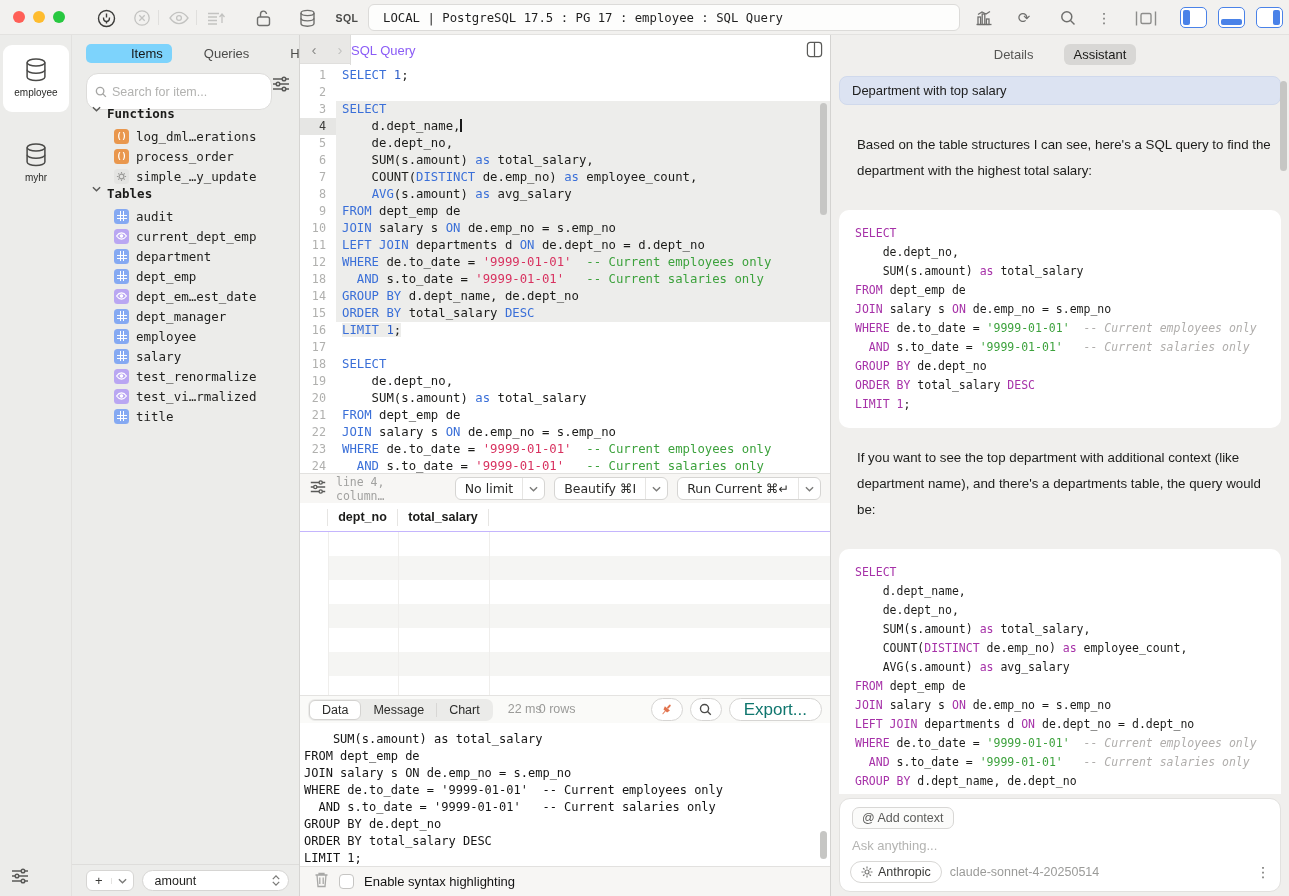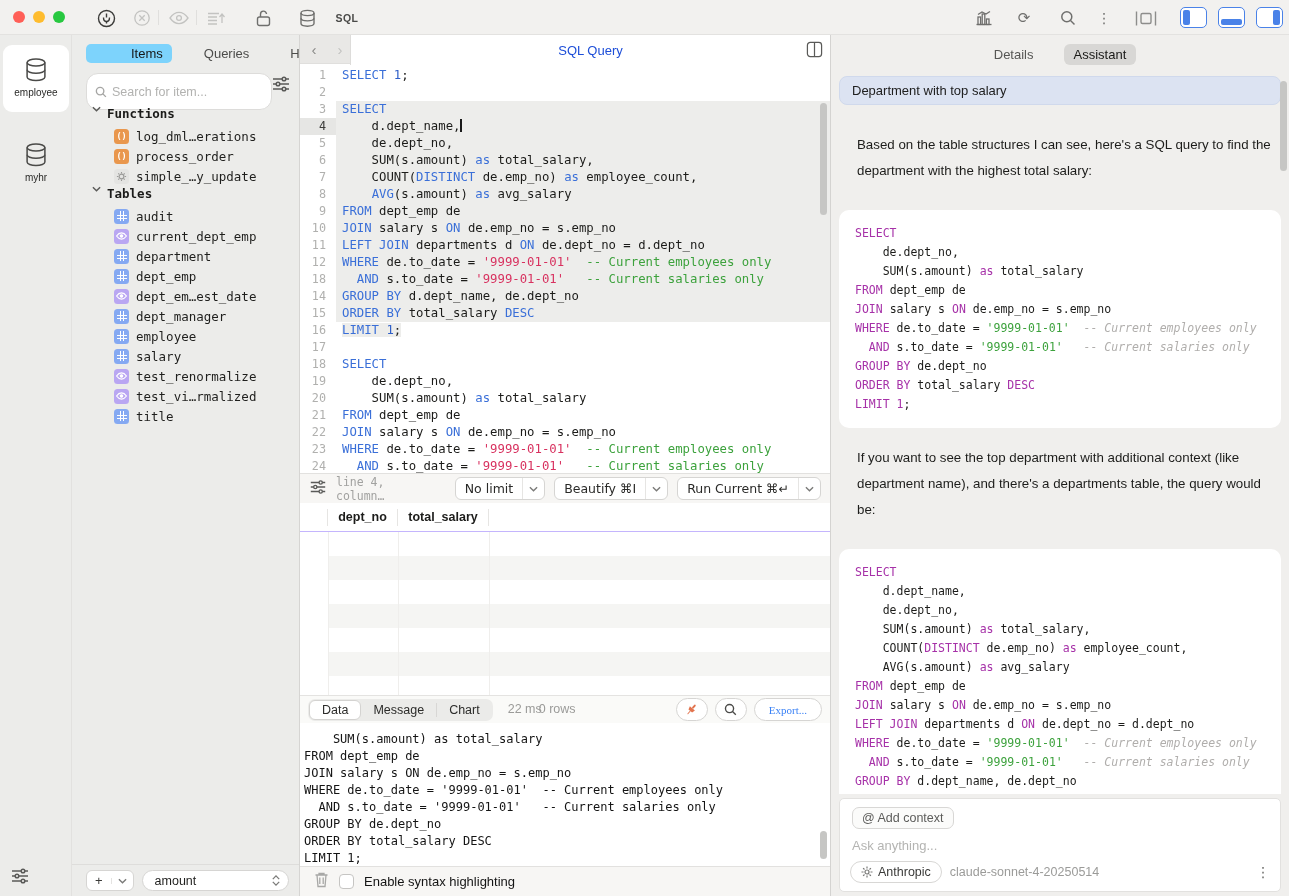--- a/index.html
+++ b/index.html
@@ -60,21 +60,21 @@
   #add-btn .chev { padding:0 6px; border-left:1px solid #e4e3e1; display:flex; align-items:center; }
   #schema-select { margin-left:8px; width:147px; height:21px; background:#fff; border:1px solid #d6d5d3; border-radius:11px;
                    display:flex; align-items:center; padding:0 8px 0 12px; font-size:12.5px; color:#1f1f1d; }
   #schema-select .updown { margin-left:auto; display:flex; flex-direction:column; gap:1px; }
 
   
   #main { position:absolute; left:300px; top:35px; width:530px; height:861px; background:#fff; }
   #tabbar { position:absolute; left:0; top:0; width:530px; height:29px; background:#e9e8e6; border-bottom:1px solid #e0dfdd; }
   .nav-arrow { position:absolute; top:4px; width:20px; height:20px; display:flex; align-items:center; justify-content:center; font-size:15px; color:#90908e; }
   #tab-active { position:absolute; left:50px; top:0; right:0; height:30px; background:#fff; border-left:1px solid #dddcda;
-                display:flex; align-items:center; justify-content:center; font-size:13px; color:#1d4ed8; z-index:2; }
+                display:flex; align-items:center; font-size:13px; color:#8b5cf6; z-index:2; }
   #split-ico { position:absolute; right:7px; top:6px; z-index:3; }
 
   #editor { position:absolute; left:0; top:29px; width:530px; height:409px; background:#fff; overflow:hidden; padding-top:3px; }
   .ed-line { display:flex; height:17px; line-height:17px; font-family:"DejaVu Sans Mono",monospace; font-size:12.3px; white-space:pre; }
   .ed-line .gut { width:36px; text-align:right; padding-right:10px; color:#b0b0ae; font-size:11.8px; flex:0 0 36px; }
   .ed-line .code { flex:1; padding-left:6px; }
   .ed-line.hl .code { background:#ededeb; }
   .ed-line.hlp .codein { background:#ededeb; }
   .ed-line.cur .gut { background:#e6e6e4; color:#3c3c3a; }
   .t-k { color:#3a6fd8; } .t-n { color:#2f5fc8; } .t-s { color:#d8315f; } .t-c { color:#3da23d; } .t-p { color:#1c1c1a; }
@@ -101,21 +101,21 @@
                 display:flex; align-items:center; padding:0 8px; gap:7px; }
   #res-seg { display:flex; align-items:center; background:#ebebe9; border-radius:7px; padding:1px; height:22px; }
   .seg { padding:2px 12px; font-size:12.5px; color:#2c2c2a; border-radius:6px; }
   .seg.sel { background:#fff; border:1px solid #d4d3d1; }
   .seg-div { width:1px; height:14px; background:#d8d7d5; }
   #res-meta { position:relative; width:88px; height:16px; margin-left:8px; }
   #res-meta span { position:absolute; top:0; font-size:12.5px; color:#9b9b99; white-space:nowrap; }
   #res-duration { left:0; } #res-rows { left:31px; }
   .pill-btn { height:23px; display:flex; align-items:center; justify-content:center; background:#fff; border:1px solid #d6d5d3; border-radius:12px; }
   #pin-btn { width:32px; } #find-btn { width:32px; }
-  #export-btn { padding:0 14px; font-size:11px; color:#3b82f6;font-family:Liberation Serif, serif; }
+  #export-btn { padding:0 14px; font-size:17px; color:#0f766e; }
   .spacer { flex:1; }
 
   #msgpanel { position:absolute; left:0; top:688px; width:530px; height:143px; background:#fff; overflow:hidden; padding:8px 0 0 4px; }
   .msg-line { height:17px; line-height:17px; font-family:"DejaVu Sans Mono",monospace; font-size:12px; color:#141414; white-space:pre; }
 
   #bottombar { position:absolute; left:0; top:831px; width:530px; height:30px; background:#f7f6f4; border-top:1px solid #e2e1df;
                display:flex; align-items:center; padding-left:14px; gap:10px; }
   #syntax-checkbox { width:15px; height:15px; border:1px solid #c6c5c3; border-radius:4px; background:#fff; }
   #syntax-label { font-size:13px; color:#141414; }
 
@@ -124,21 +124,21 @@
   #rp-tabs { height:33px; display:flex; align-items:center; justify-content:center; gap:20px; padding-top:6px; }
   .rp-tab { font-size:13px; color:#565654; padding:3px 10px; border-radius:6px; }
   .rp-tab.sel { background:#d8d7d5; color:#191917; }
   #rp-content { position:absolute; left:8px; right:8px; top:41px; bottom:102px; overflow:hidden; }
   .bubble { background:#dce3f2; border:1px solid #d0d9ec; border-radius:8px; padding:6px 12px; font-size:13px; color:#202020; margin-bottom:27px; }
   .rp-para { font-size:13.3px; line-height:26px; color:#1d1d1b; width:426px; margin-bottom:26px;margin-left:18px; }
   .code-card { background:#fff; border-radius:10px; padding:14px 16px; margin-bottom:17px; }
   .code-card .cl { height:19px; line-height:19px; font-family:"DejaVu Sans Mono",monospace; font-size:11.5px; white-space:pre; }
   .code-card .t-k { color:#a631a8; } .code-card .t-n { color:#a631a8; } .code-card .t-s { color:#3da23d; }
   .code-card .t-c { color:#b0aeac; font-style:italic; } .code-card .t-p { color:#1c1c1a; }
-  #composer { position:absolute; left:8px; right:8px; bottom:4px; height:94px; background:#fff; border:1px solid #e2e1df; border-radius:5px; padding:8px 12px; }
+  #composer { position:absolute; left:8px; right:8px; bottom:4px; height:94px; background:#fff; border:1px solid #e2e1df; border-radius:11px; padding:8px 12px; }
   #ctx-chip { display:inline-flex; align-items:center; height:22px; padding:0 9px; border:1px solid #d8d7d5; border-radius:7px;
               font-size:12.5px; color:#5c5c5a; background:#fbfbfa; }
   #ask-input { margin-top:9px; font-size:13px; color:#b4b4b2; }
   #composer-row { position:absolute; left:10px; right:10px; bottom:8px; display:flex; align-items:center; }
   #provider-pill { display:flex; align-items:center; gap:5px; height:22px; padding:0 10px; border:1px solid #d8d7d5; border-radius:11px; font-size:12.5px; color:#3a3a38; }
   #model-name { margin-left:8px; font-size:12.5px; color:#9b9b99; }
   #composer-kebab { margin-left:auto; font-size:14px; color:#6a6a68; }
 </style>
 </head>
 <body>
@@ -186,20 +186,23 @@
     </span>
     <span class="tb-ico" style="left:296px;">
       <svg width="17" height="19" viewBox="0 0 17 19" fill="none" stroke="currentColor" stroke-width="1.4">
           <ellipse cx="8.5" cy="4" rx="6.5" ry="2.6"></ellipse>
           <path d="M2 4v5.3c0 1.4 2.9 2.6 6.5 2.6s6.5-1.2 6.5-2.6V4"></path>
           <path d="M2 9.3v5.3c0 1.4 2.9 2.6 6.5 2.6s6.5-1.2 6.5-2.6V9.3"></path>
         </svg>
     </span>
     <span class="tb-ico sqlbadge" style="left:336px;">SQL</span>
 
+    <div id="tb-title" class="mono">
+      <span>LOCAL | PostgreSQL 17.5 : PG 17 : employee : SQL Query</span>
+    </div>
 
     <span class="tb-ico" style="left:973px;">
       <svg width="18" height="16" viewBox="0 0 18 16" fill="none" stroke="currentColor" stroke-width="1.3">
           <path d="M1.5 14.5h15"></path>
           <rect x="3" y="7" width="2.6" height="7.5"></rect>
           <rect x="7.2" y="4" width="2.6" height="10.5"></rect>
           <rect x="11.4" y="9" width="2.6" height="5.5"></rect>
           <path d="M3 4.5l4-2.5 4 2 4-2.5"></path>
         </svg>
     </span>

